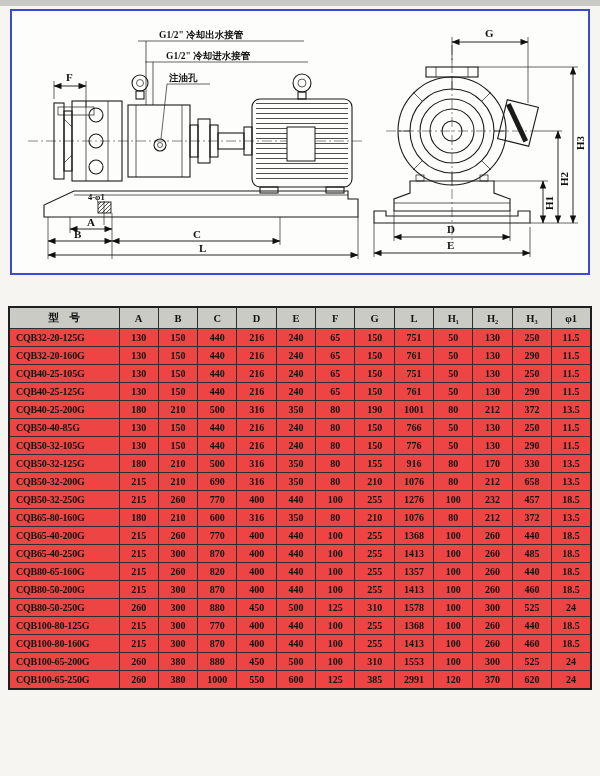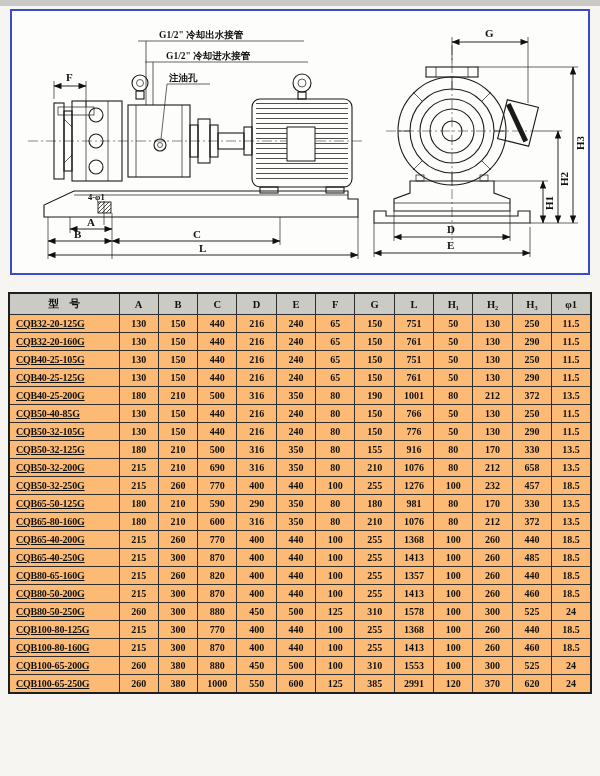--- a/index.html
+++ b/index.html
@@ -14,24 +14,24 @@
     width:576px;height:262px;
     margin:3px auto 0;
     background:#fdfdfb;
     border:2px solid #3a4bd0;
     box-sizing:content-box;
   }
   .drawing-box svg{display:block;}
   
   table.dim-table{
     width:584px;
-    margin:17px auto 0;
+    margin:31px auto 0;
     border-collapse:collapse;
     table-layout:fixed;
-    background:#fdba74;
+    background:#ef4444;
     border:2px solid #1f1f1f;
   }
   .dim-table th,.dim-table td{
     border:1px solid #2e2e2e;
     font-family:"Liberation Serif","DejaVu Sans",serif;
     font-size:10px;
     text-align:center;
     white-space:nowrap;
     overflow:hidden;
     padding:0 1px;
@@ -43,21 +43,20 @@
     font-weight:bold;
     height:20px;
     font-size:10.5px;
   }
   .dim-table col.model-col{width:110px;}
   .dim-table td.model{
     text-align:left;
     padding-left:6px;
     font-weight:bold;
     letter-spacing:-0.2px;
-    text-decoration:underline;
   }
   .dim-table td{font-weight:600;}
   
   .ln{fill:none;stroke:#1a1a1a;stroke-width:1.1;}
   .thin{fill:none;stroke:#1a1a1a;stroke-width:0.7;}
   .cl{fill:none;stroke:#555;stroke-width:0.7;stroke-dasharray:10 3 2 3;}
   .ext{stroke:#222;stroke-width:0.7;}
   .dim{stroke:#111;stroke-width:0.9;fill:none;}
   .dtxt{font-family:"Liberation Serif","DejaVu Serif",serif;font-size:11px;font-weight:bold;fill:#111;}
   .ctxt{font-family:"Liberation Serif","DejaVu Serif",serif;font-size:9.5px;font-weight:bold;fill:#111;}
@@ -413,35 +412,20 @@
         <td class="">440</td>
         <td class="">100</td>
         <td class="">255</td>
         <td class="">1276</td>
         <td class="">100</td>
         <td class="">232</td>
         <td class="">457</td>
         <td class="">18.5</td>
       </tr>
       <tr>
-        <td class="model">CQB65-50-125G</td>
-        <td class="">180</td>
-        <td class="">210</td>
-        <td class="">590</td>
-        <td class="">290</td>
-        <td class="">350</td>
-        <td class="">80</td>
-        <td class="">180</td>
-        <td class="">981</td>
-        <td class="">80</td>
-        <td class="">170</td>
-        <td class="">330</td>
-        <td class="">13.5</td>
-      </tr>
-      <tr>
         <td class="model">CQB65-80-160G</td>
         <td class="">180</td>
         <td class="">210</td>
         <td class="">600</td>
         <td class="">316</td>
         <td class="">350</td>
         <td class="">80</td>
         <td class="">210</td>
         <td class="">1076</td>
         <td class="">80</td>

